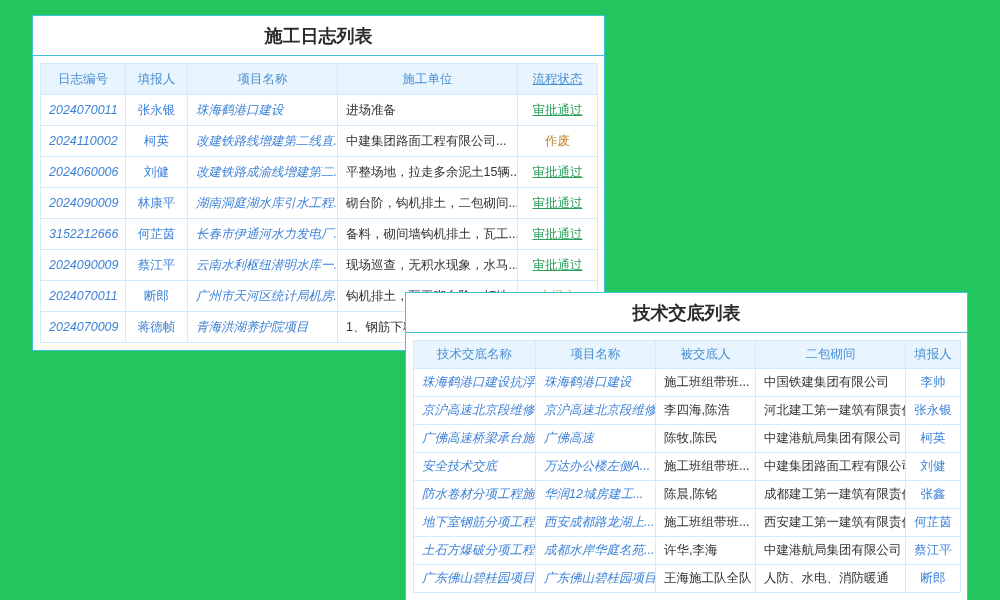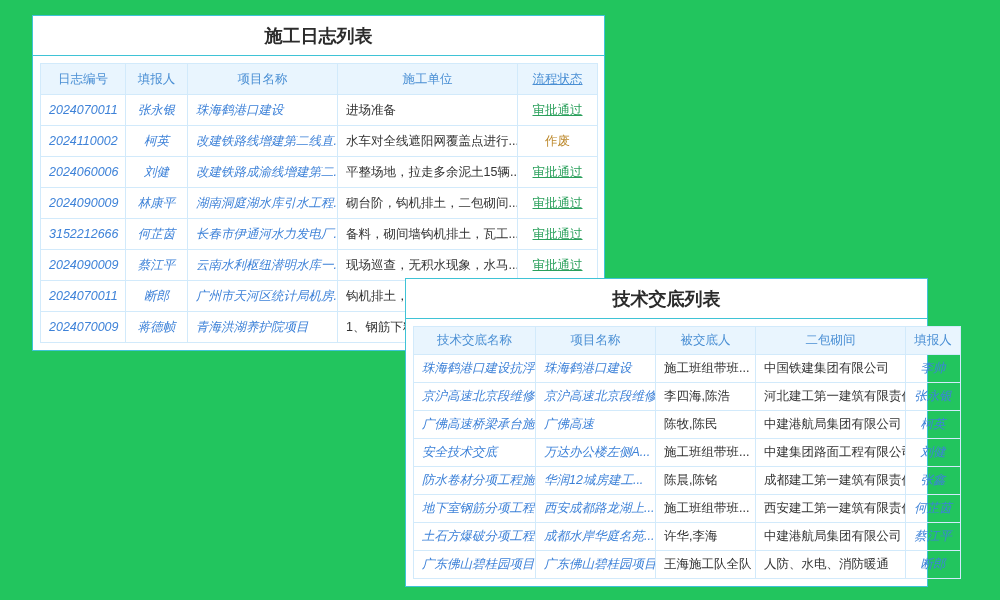--- a/index.html
+++ b/index.html
@@ -7,21 +7,21 @@
   body { font-family:"Liberation Sans","DejaVu Sans",sans-serif; }
   .stage {
     position:relative; width:1000px; height:600px;
     background:#22c55e; overflow:hidden;
   }
   .panel {
     position:absolute; background:#ffffff;
     border:1px solid var(--panel-border, #3fc3d6);
   }
   #log-panel  { left:32px;  top:15px;  width:573px; z-index:1; }
-  #tech-panel { left:405px; top:278px; width:523px; z-index:2; }
+  #tech-panel { left:405px; top:292px; width:563px; z-index:2; }
   .panel-title {
     text-align:center; font-size:18px; font-weight:bold; color:#2b2b2b;
     padding:8px 0 7px; border-bottom:1px solid var(--panel-border, #3fc3d6);
   }
   .table-wrap { padding:7px; }
   table.grid {
     border-collapse:collapse; width:100%; table-layout:fixed;
     font-size:12.5px;
   }
   .grid th, .grid td {
@@ -31,21 +31,21 @@
   #log-panel  .grid th, #log-panel  .grid td { height:31px; }
   #tech-panel .grid th, #tech-panel .grid td { height:28px; }
   .grid th {
     background:var(--header-bg, #e9f5fe);
     color:var(--header-text, #4a8fd4);
     font-weight:normal; text-align:center;
   }
   .align-left   { text-align:left; }
   .align-center { text-align:center; }
   .cell-link { color:var(--link-color, #3e82d8); cursor:pointer;font-style:italic; }
-  .cell-blue { color:var(--link-color, #3e82d8);font-style:italic; }
+  .cell-blue { color:var(--link-color, #3e82d8); }
   .cell-text { color:#333333; }
   .cell-status { font-weight:normal; }
   .status-approved    { color:var(--status-approved, #2ba05c); text-decoration:underline; }
   .status-voided      { color:var(--status-voided, #bd8a2e); }
   .status-unsubmitted { color:var(--status-unsubmitted, #d29a3a); }
 </style>
 </head>
 <body>
 
 <div class="stage">
@@ -68,21 +68,21 @@
               <td class="cell-link align-center">2024070011</td>
               <td class="cell-blue align-center">张永银</td>
               <td class="cell-link align-left">珠海鹤港口建设</td>
               <td class="cell-text align-left">进场准备</td>
               <td class="cell-status align-center status-approved">审批通过</td>
             </tr>
             <tr>
               <td class="cell-link align-center">2024110002</td>
               <td class="cell-blue align-center">柯英</td>
               <td class="cell-link align-left">改建铁路线增建第二线直...</td>
-              <td class="cell-text align-left">水车对全线遮阳网覆盖点进行...</td>
+              <td class="cell-text align-left">中建集团路面工程有限公司...</td>
               <td class="cell-status align-center status-voided">作废</td>
             </tr>
             <tr>
               <td class="cell-link align-center">2024060006</td>
               <td class="cell-blue align-center">刘健</td>
               <td class="cell-link align-left">改建铁路成渝线增建第二...</td>
               <td class="cell-text align-left">平整场地，拉走多余泥土15辆...</td>
               <td class="cell-status align-center status-approved">审批通过</td>
             </tr>
             <tr>

